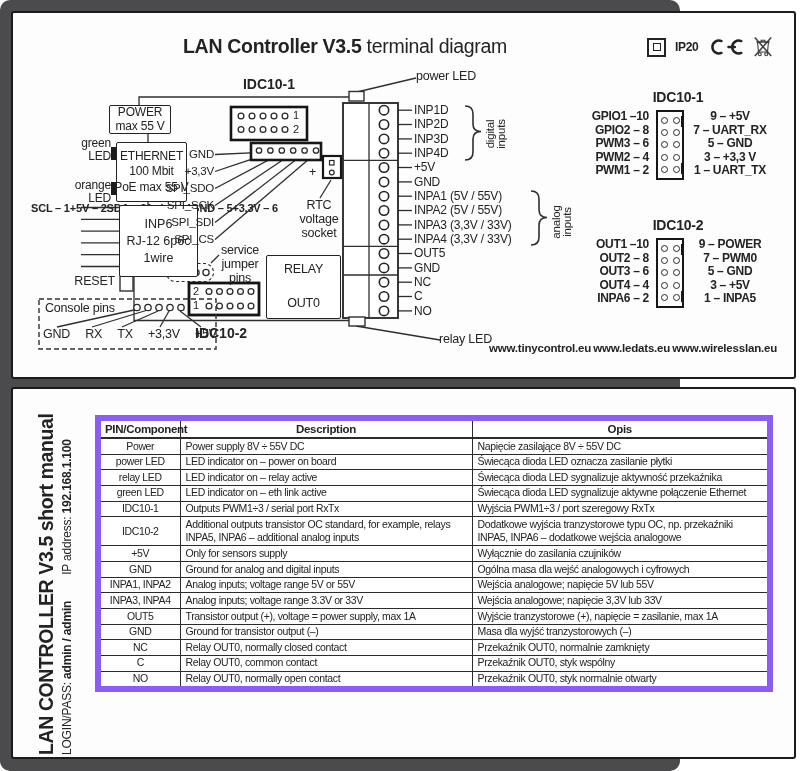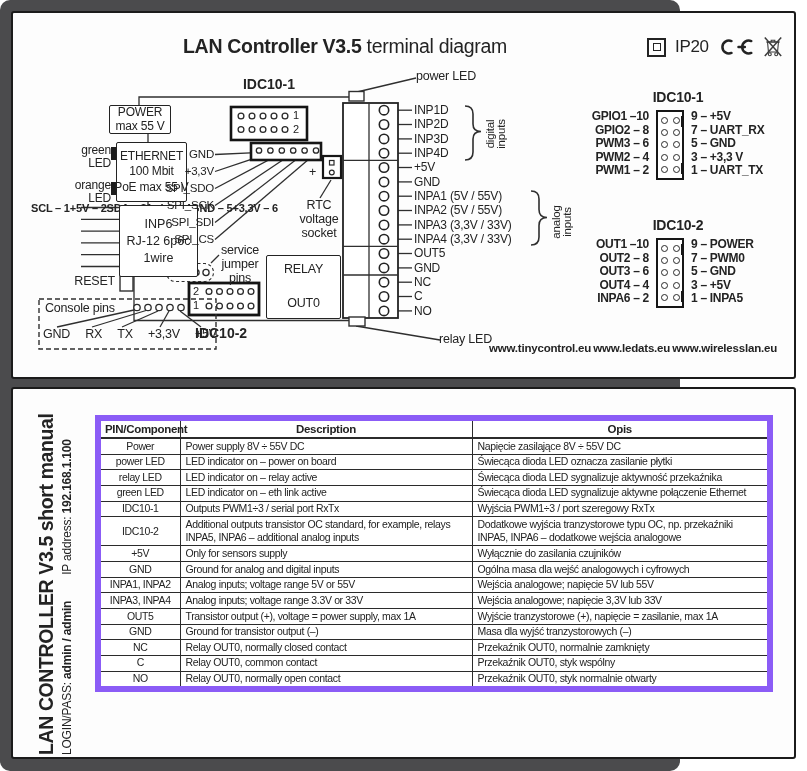--- a/index.html
+++ b/index.html
@@ -15,40 +15,40 @@
   .lbl{font-size:12.5px;letter-spacing:-0.2px;line-height:1.1;white-space:nowrap;}
   .sm{font-size:12px;letter-spacing:-0.2px;line-height:1.12;}
   .box{border:1.6px solid #232323;border-radius:2px;background:#fff;display:flex;flex-direction:column;align-items:center;justify-content:center;}
   .box div{white-space:nowrap;}
   
   .dg-title{font-size:19.5px;letter-spacing:-0.3px;white-space:nowrap;}
   
   .certs{display:flex;align-items:center;gap:9px;}
   .sq-icon{width:15px;height:15px;border:2px solid #232323;display:flex;align-items:center;justify-content:center;}
   .sq-icon i{display:block;width:6px;height:6px;border:1.5px solid #232323;}
-  .ip20{font-size:17px;font-weight:normal;letter-spacing:-0.3px;}
+  .ip20{font-size:12px;font-weight:bold;letter-spacing:-0.3px;}
   
   .term-labels{display:flex;flex-direction:column;}
   .term-labels div{height:14.33px;line-height:14.33px;font-size:12px;letter-spacing:-0.2px;white-space:nowrap;}
   
   .rj12{display:flex;flex-direction:row;justify-content:space-between;font-weight:bold;}
   .rj12 div{font-size:11px;letter-spacing:-0.2px;text-align:right;white-space:nowrap;}
   
   .spi{display:flex;flex-direction:column;}
   .spi div{height:17px;line-height:17px;font-size:11.5px;letter-spacing:-0.2px;text-align:right;white-space:nowrap;}
   
   .rot{transform:rotate(-90deg);transform-origin:0 0;text-align:center;font-size:11.5px;line-height:11px;letter-spacing:-0.2px;}
   
   .pinout{width:182px;}
   .pinout .pt{font-size:14px;font-weight:bold;text-align:center;margin-bottom:5px;letter-spacing:-0.2px;}
   .pinout .prow{display:flex;align-items:stretch;}
   .pcol{display:flex;flex-direction:column;height:68px;}
   .pcol div{flex:1;font-size:12px;letter-spacing:-0.3px;line-height:13.6px;white-space:nowrap;font-weight:bold;}
   .pcol.l{width:62px;text-align:right;}
-  .pcol.r{flex:1;text-align:left;}
+  .pcol.r{flex:1;text-align:center;}
   .conn{width:24px;height:66px;border:2.2px solid #161616;background:#fff;position:relative;display:grid;grid-template-columns:1fr 1fr;align-content:space-evenly;justify-items:center;margin:0 7px;}
   .conn i{width:5px;height:5px;border:1.2px solid #2a2a2a;border-radius:50%;}
   .conn:before,.conn:after{content:"";position:absolute;right:-2.2px;width:3.6px;background:#161616;height:11px;}
   .conn:before{top:4px;} .conn:after{bottom:4px;}
   
   .webs{display:flex;justify-content:space-between;font-size:11.5px;font-weight:bold;letter-spacing:-0.2px;}
   
   .conlab{display:flex;justify-content:space-between;font-size:12.5px;letter-spacing:-0.2px;}
   
   .sidebar{transform:rotate(-90deg);transform-origin:0 0;width:352px;}
@@ -235,21 +235,21 @@
 
     <div class="abs b ctr" style="left:218px;top:63px;width:76px;font-size:14px">IDC10-1</div>
     <div class="abs lbl" style="left:403px;top:57px">power LED</div>
     <div class="abs lbl" style="left:426px;top:320px">relay LED</div>
 
     <div class="abs box sm" style="left:96px;top:92px;width:60px;height:27px">
       <div>POWER</div>
       <div>max 55 V</div>
     </div>
 
-    <div class="abs sm rt" style="left:54px;top:131px;width:44px">
+    <div class="abs sm rt" style="left:54px;top:124px;width:44px">
       <div>green</div>
       <div>LED</div>
     </div>
     <div class="abs" style="left:98px;top:134px;width:6px;height:13px;background:#1d1d1d"></div>
     <div class="abs sm rt" style="left:48px;top:166px;width:50px">
       <div>orange</div>
       <div>LED</div>
     </div>
     <div class="abs" style="left:98px;top:169px;width:6px;height:13px;background:#1d1d1d"></div>
 

